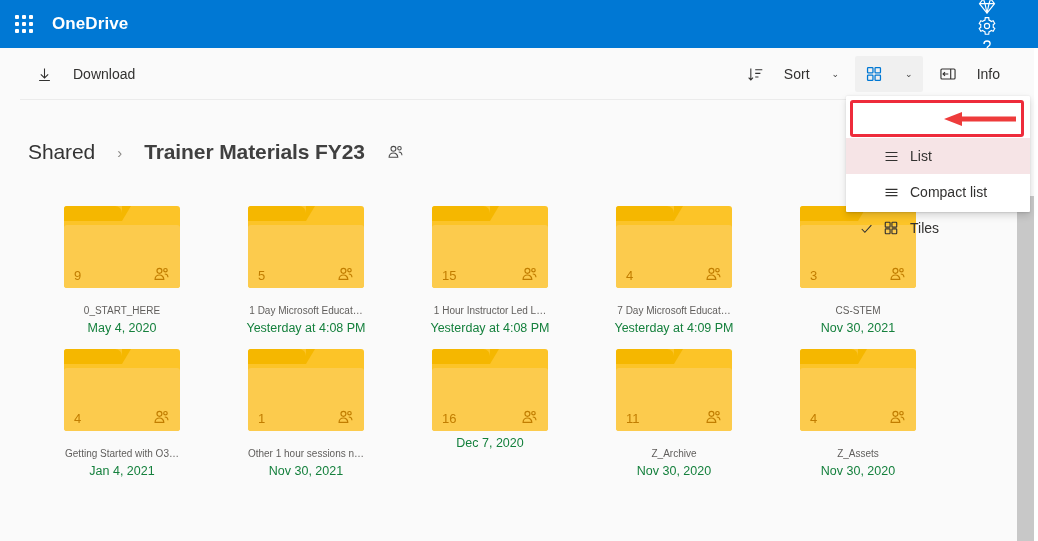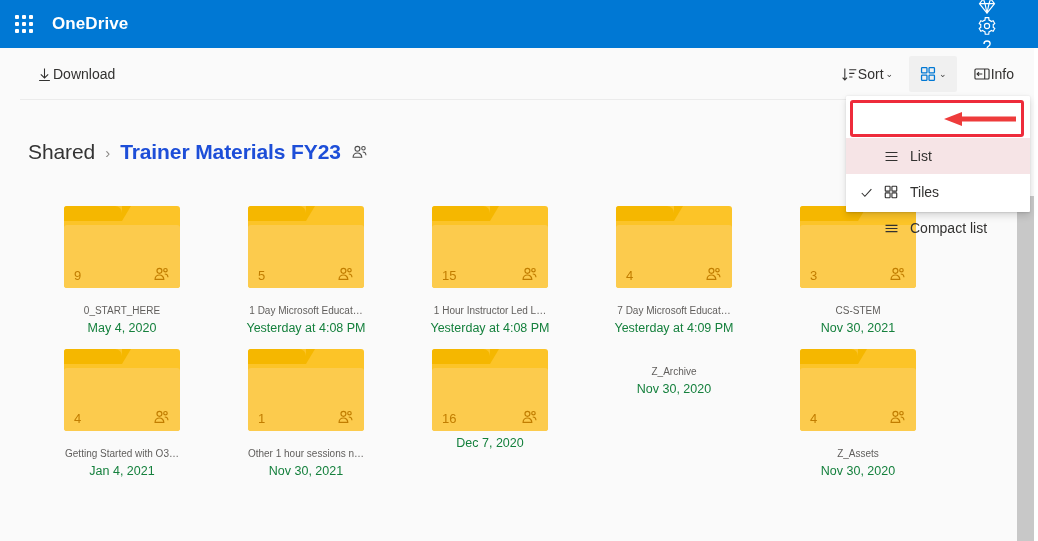--- a/index.html
+++ b/index.html
@@ -53,41 +53,41 @@
     position: absolute; top: 48px; left: 0;
     width: 1038px; height: 52px;
     background: #fafafa;
     display: flex; align-items: center;
   }
   .cmd-divider {
     position: absolute; top: 99px; left: 20px;
     width: 998px; height: 1px; background: #ebebeb;
   }
   .cmd-btn {
-    display: flex; align-items: center; gap: 0;
+    display: flex; align-items: center; gap: 20px;
     height: 36px; padding: 0 10px; margin-left: 4px;
     color: #323130; font-size: 14px; cursor: pointer;
     border-radius: 2px; background: transparent;
     border: none; font-family: inherit; white-space: nowrap;
   }
   .cmd-left { padding-left: 22px; display: flex; align-items: center; }
-  .cmd-right { margin-left: auto; display: flex; align-items: flex-end; padding-right: 14px; gap: 2px; }
+  .cmd-right { margin-left: auto; display: flex; align-items: flex-end; padding-right: 28px; gap: 2px; }
   .cmd-btn.pressed { background: #f0f0f0; }
   .chev { font-size: 9px; color: #424242; margin-left: 2px; line-height: 1; }
 
   
   .breadcrumb {
     position: absolute; top: 140px; left: 28px;
-    display: flex; align-items: center; gap: 0;
+    display: flex; align-items: center; gap: 12px;
   }
   .bc-item {
     font-size: 21px; color: #343434; cursor: pointer;
     font-weight: normal; letter-spacing: -.1px;
   }
-  .bc-item.current { font-weight: bold; color: #1d4ed8; }
+  .bc-item.current { font-weight: bold; color: #404040; }
   .bc-sep { font-size: 15px; color: #8a8886; padding: 0 10px; line-height: 1; }
   .bc-shared-icon { margin-left: 9px; display: flex; align-items: center; }
 
   
   .tiles-area {
     position: absolute; top: 192px; left: 0;
     width: 1010px; height: 349px;
     overflow: hidden;
   }
   .tiles-row { display: flex; padding-left: 30px; }
@@ -446,20 +446,34 @@
                 <path d="M3.9 18.1a5.5 5.5 0 0 1 11 0z"></path>
               <circle cx="17" cy="6.6" r="2.2"></circle>
                 <path d="M16.1 11.4a4.2 4.2 0 0 1 4 4.2"></path>
             </svg>
           </span>
         </div>
         <div class="tile-date">Dec 7, 2020</div>
       </div>
 
       <div class="tile">
+        <div class="folder-icon">
+          <div class="folder-back"></div>
+            <div class="folder-tab"></div>
+            <div class="folder-front"></div>
+          <span class="folder-count">11</span>
+          <span class="folder-people">
+            <svg width="19" height="19" viewBox="0 0 24 24" fill="none" stroke="#c17d00" stroke-width="1.5">
+              <circle cx="9.4" cy="7.4" r="3.1"></circle>
+                <path d="M3.9 18.1a5.5 5.5 0 0 1 11 0z"></path>
+              <circle cx="17" cy="6.6" r="2.2"></circle>
+                <path d="M16.1 11.4a4.2 4.2 0 0 1 4 4.2"></path>
+            </svg>
+          </span>
+        </div>
         <div class="tile-name">Z_Archive</div>
         <div class="tile-date">Nov 30, 2020</div>
       </div>
 
       <div class="tile">
         <div class="folder-icon">
           <div class="folder-back"></div>
             <div class="folder-tab"></div>
             <div class="folder-front"></div>
           <span class="folder-count">4</span>
@@ -485,46 +499,46 @@
 
   <div class="view-menu">
     <div class="menu-item highlighted">
       <span class="menu-check"></span>
       <span class="menu-icon">
         <svg width="17" height="17" viewBox="0 0 24 24" fill="none" stroke="#323130" stroke-width="1.6">
           <path d="M3.6 6.4h16.8M3.6 12h16.8M3.6 17.6h16.8"></path>
         </svg>
       </span>
       <span class="menu-label">List</span>
+    </div>
+    <div class="menu-item">
+      <span class="menu-check"></span>
+      <span class="menu-icon">
+        <svg width="17" height="17" viewBox="0 0 24 24" fill="none" stroke="#323130" stroke-width="1.6">
+          <path d="M3.6 7.6h16.8M3.6 12h16.8M3.6 16.4h16.8"></path>
+        </svg>
+      </span>
+      <span class="menu-label">Compact list</span>
     </div>
     <div class="menu-item">
       <span class="menu-check">
         <svg width="15" height="15" viewBox="0 0 24 24" fill="none" stroke="#323130" stroke-width="1.7">
           <path d="M4.4 12.8 9.4 18 19.8 6.6"></path>
         </svg>
       </span>
       <span class="menu-icon">
         <svg width="16" height="16" viewBox="0 0 24 24" fill="none" stroke="#323130" stroke-width="1.7">
           <rect x="3.4" y="3.4" width="7.2" height="7.2" rx="1"></rect>
           <rect x="13.4" y="3.4" width="7.2" height="7.2" rx="1"></rect>
           <rect x="3.4" y="13.4" width="7.2" height="7.2" rx="1"></rect>
           <rect x="13.4" y="13.4" width="7.2" height="7.2" rx="1"></rect>
         </svg>
       </span>
       <span class="menu-label">Tiles</span>
     </div>
-    <div class="menu-item">
-      <span class="menu-check"></span>
-      <span class="menu-icon">
-        <svg width="17" height="17" viewBox="0 0 24 24" fill="none" stroke="#323130" stroke-width="1.6">
-          <path d="M3.6 7.6h16.8M3.6 12h16.8M3.6 16.4h16.8"></path>
-        </svg>
-      </span>
-      <span class="menu-label">Compact list</span>
-    </div>
   </div>
 
   <div class="highlight-box"></div>
   <svg class="red-arrow" viewBox="0 0 72 14">
     <path d="M0 7 L18 0 L18 4.4 L72 4.4 L72 9.6 L18 9.6 L18 14 Z" fill="#ee3b3b"></path>
   </svg>
 
 </div>
 
 </body></html>

